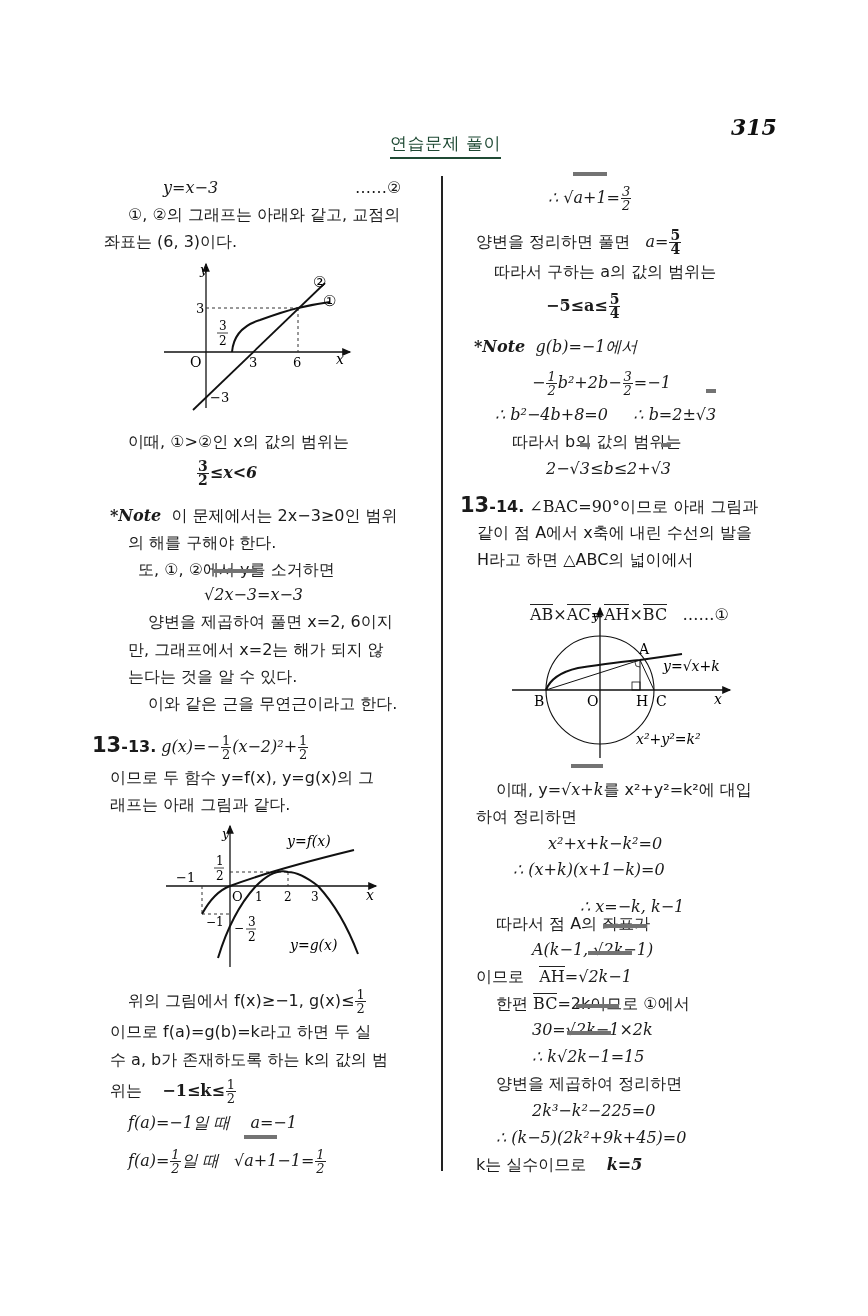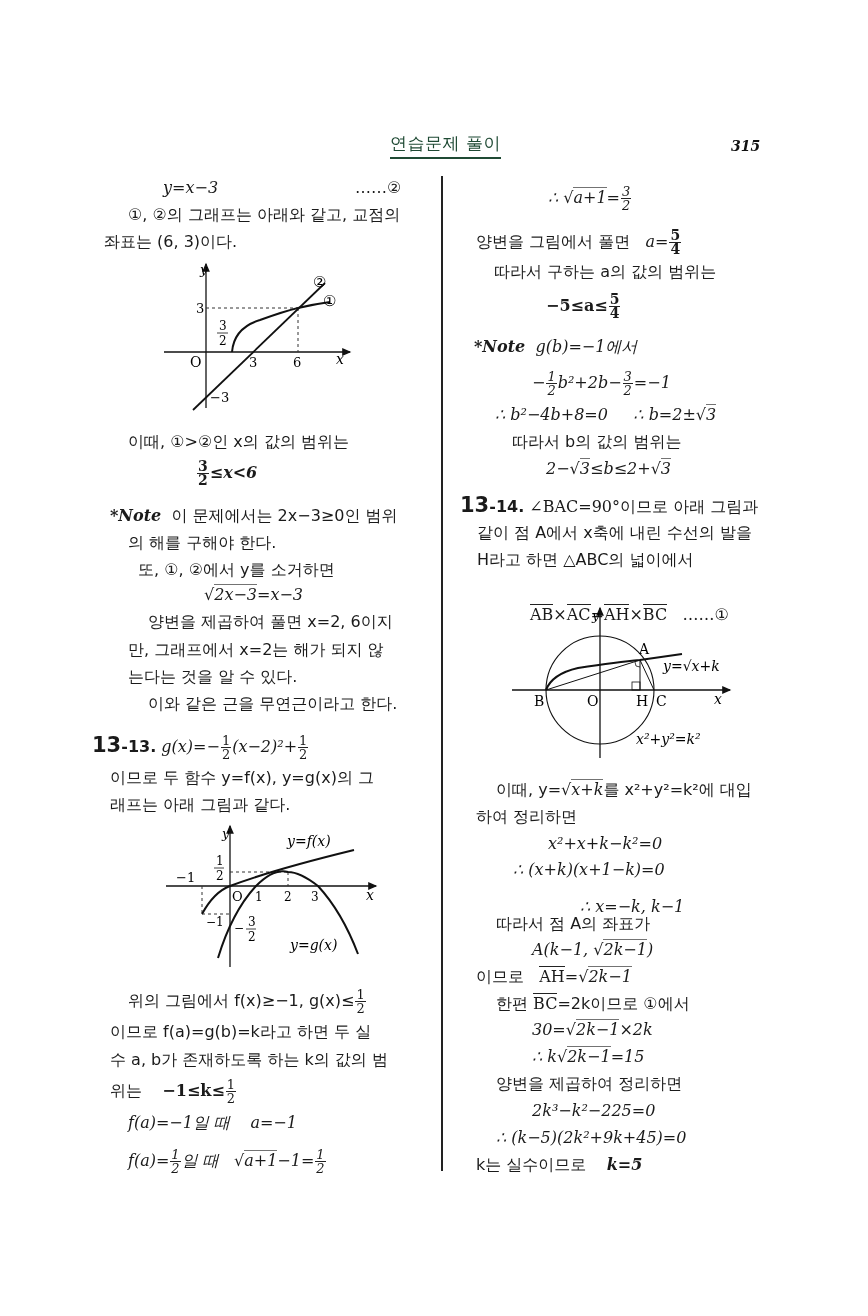--- a/index.html
+++ b/index.html
@@ -1,30 +1,30 @@
 <!DOCTYPE html>
 <html><head>
 <meta charset="utf-8">
 <style>
   html, body { margin:0; padding:0; background:#ffffff; }
   body { width:868px; height:1316px; position:relative; overflow:hidden;
          font-family:"DejaVu Serif", serif; color:#1a1a1a; }
   .page { position:absolute; left:0; top:0; width:868px; height:1316px; }
   .header-title { position:absolute; left:390px; top:132px; font-family:"DejaVu Sans", sans-serif;
          font-size:17px; color:#1f4a34; padding-bottom:2px; border-bottom:2px solid #1f4a34; letter-spacing:0.5px; }
-  .page-number { position:absolute; left:731px; top:138px; font-family:"DejaVu Serif", serif; font-weight:bold; font-style:italic; font-size:14px; color:#111; }
+  .page-number { position:absolute; left:731px; top:114px; font-family:"DejaVu Serif", serif; font-weight:bold; font-style:italic; font-size:22px; color:#111; }
   .col-divider { position:absolute; left:441px; top:176px; width:2px; height:995px; background:#222; }
   .line { position:absolute; font-size:16px; line-height:20px; white-space:nowrap; font-family:"DejaVu Sans", sans-serif; }
   .m { font-family:"DejaVu Serif", serif; }
   .it { font-style:italic; font-family:"DejaVu Serif", serif; }
   .b { font-weight:bold; }
   .frac { display:inline-flex; flex-direction:column; vertical-align:middle; text-align:center; font-size:13px; line-height:13px; margin:0 1px; font-family:"DejaVu Serif", serif; }
   .frac .num { border-bottom:1px solid #222; padding:0 1px; }
   .frac.bf { font-weight:bold; font-size:14px; }
-  .sqrt { border-top:1px solid #737373; padding-top:0; }
+  .sqrt { border-top:4px solid #737373; padding-top:12px; }
   .ovl { border-top:1px solid #222; }
   .prob-num { font-family:"DejaVu Sans", sans-serif; font-weight:bold; font-size:21px; }
   .prob-sub { font-family:"DejaVu Sans", sans-serif; font-weight:bold; font-size:16px; }
   svg text { font-family:"DejaVu Serif", serif; }
 </style>
 </head>
 <body>
 
 <div class="page">
 
@@ -157,21 +157,21 @@
   </div>
 
   <div>
     <div class="line m it" style="left:548px; top:185px;">
       <span>∴ </span>√<span class="sqrt">a+1</span><span>=</span><span class="frac">
           <span class="num">3</span>
           <span>2</span>
         </span>
     </div>
     <div class="line" style="left:476px; top:229px;">
-      <span>양변을 그림에서 풀면</span>&nbsp;&nbsp;&nbsp;<span class="m it">a=</span><span class="frac bf">
+      <span>양변을 정리하면 풀면</span>&nbsp;&nbsp;&nbsp;<span class="m it">a=</span><span class="frac bf">
           <span class="num">5</span>
           <span>4</span>
         </span>
     </div>
     <div class="line" style="left:494px; top:262px;">따라서 구하는 a의 값의 범위는</div>
     <div class="line b m" style="left:546px; top:293px;">
       <span>−5≤a≤</span><span class="frac bf">
           <span class="num">5</span>
           <span>4</span>
         </span>

